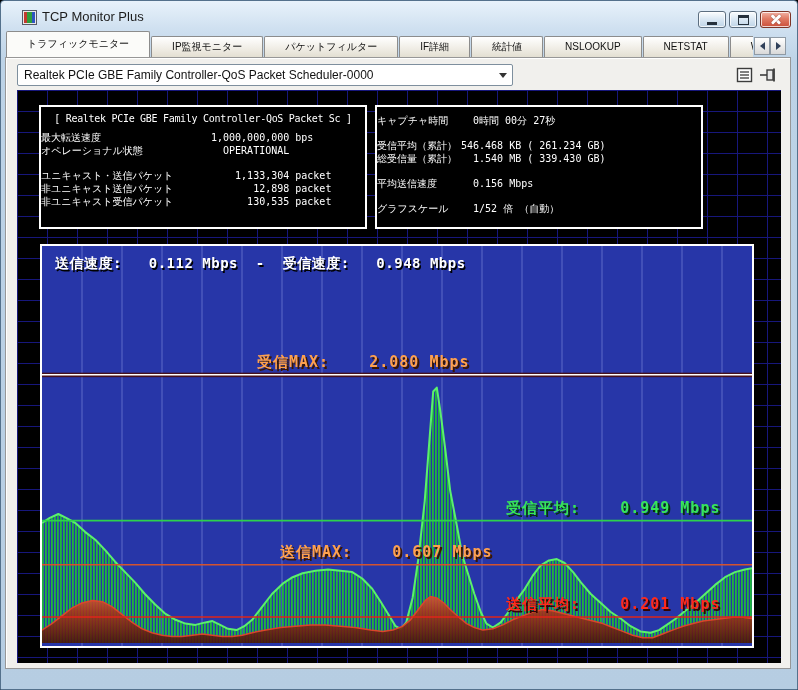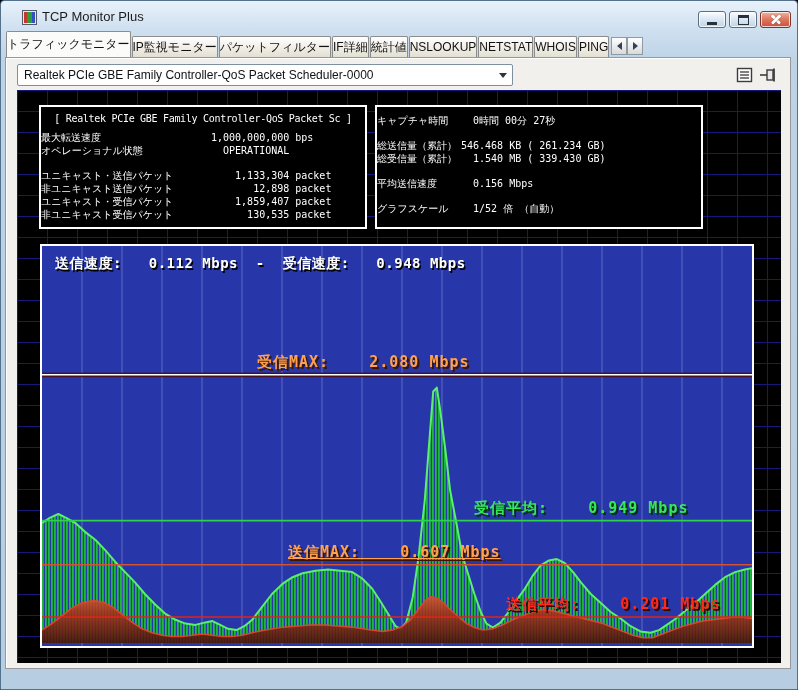--- a/index.html
+++ b/index.html
@@ -22,21 +22,21 @@
   .glyph-restore{width:9px;height:8px;border:1px solid #26313c;position:relative;}
   .glyph-restore::after{content:"";position:absolute;left:0;top:0;right:0;height:2px;background:#26313c;}
   .glyph-close-a,.glyph-close-b{position:absolute;width:12px;height:2.6px;background:#fff;border-radius:1px;
     box-shadow:0 0 1px #6d1f12;}
   .glyph-close-a{transform:rotate(45deg);}
   .glyph-close-b{transform:rotate(-45deg);}
 
   
   .tabstrip{position:absolute;left:5px;top:31px;right:5px;height:25px;display:flex;align-items:flex-end;}
   .tabs{display:flex;align-items:flex-end;overflow:hidden;flex:0 1 auto;max-width:747px;}
-  .tab{height:20px;line-height:20px;padding:0 0;margin-right:1px;font-size:12px;color:#111;white-space:nowrap;
+  .tab{height:20px;line-height:20px;padding:0 20px;margin-right:1px;font-size:10px;color:#111;white-space:nowrap;
     background:linear-gradient(#ffffff,#efece4 60%,#e3dfd2);border:1px solid #8c8c8c;border-bottom:none;
     border-radius:2px 2px 0 0;flex:0 0 auto;}
   .tab.active{height:25px;line-height:24px;background:#fbfbf9;position:relative;z-index:2;}
   .tab-spinner{display:flex;margin-left:1px;margin-bottom:2px;flex:0 0 auto;}
   .spin-btn{width:16px;height:18px;background:linear-gradient(#ffffff,#d9d9d9);border:1px solid #8f9aa5;
     display:flex;align-items:center;justify-content:center;box-sizing:border-box;}
   .tri{width:0;height:0;border:4px solid transparent;}
   .tri-left{border-right:5px solid #30405a;margin-left:-4px;}
   .tri-right{border-left:5px solid #30405a;margin-right:-4px;}
 
@@ -74,22 +74,22 @@
   .panel-stats .pvalue{left:84px;}
 
   
   .graph-panel{position:absolute;left:23px;top:154px;width:714px;height:404px;border:2px solid #fff;
     box-sizing:border-box;background:#2736a8;overflow:hidden;}
   #graph-svg{position:absolute;inset:0;width:710px;height:400px;}
   .graph-header{position:absolute;left:13px;top:9px;color:#fff;font:bold 14px "DejaVu Sans Mono",monospace;
     white-space:pre;letter-spacing:.5px;text-shadow:1.5px 1.5px 0 #000;}
   .graph-label{position:absolute;font:bold 15px "DejaVu Sans Mono",monospace;white-space:pre;letter-spacing:1px;}
   .lbl-rx-max{left:215px;top:107px;text-shadow:2px 2px 0 #3a1602;}
-  .lbl-rx-avg{left:432px;top:253px;text-shadow:2px 2px 0 #06310e;}
-  .lbl-tx-max{left:246px;top:297px;text-shadow:2px 2px 0 #3a1602;text-decoration:underline;}
+  .lbl-rx-avg{left:464px;top:253px;text-shadow:2px 2px 0 #06310e;}
+  .lbl-tx-max{left:238px;top:297px;text-shadow:2px 2px 0 #3a1602;}
   .lbl-tx-avg{left:464px;top:349px;text-shadow:2px 2px 0 #330503;}
 </style>
 </head>
 <body>
 
 <div class="window">
 
   <div class="titlebar">
     <div class="app-icon"></div>
     <div class="title-text">TCP Monitor Plus</div>
@@ -155,30 +155,29 @@
     <div class="content">
 
       <div class="info-panel panel-adapter">
         <div class="ptitle">[ Realtek PCIe GBE Family Controller-QoS Packet Sc ]</div>
         <div class="prows">
             <div class="prow"><span class="plabel">最大転送速度</span><span class="pvalue">1,000,000,000 bps</span></div>
             <div class="prow"><span class="plabel">オペレーショナル状態</span><span class="pvalue">  OPERATIONAL</span></div>
             <div class="prow blank"><span class="plabel"></span><span class="pvalue"></span></div>
             <div class="prow"><span class="plabel">ユニキャスト・送信パケット</span><span class="pvalue">    1,133,304 packet</span></div>
             <div class="prow"><span class="plabel">非ユニキャスト送信パケット</span><span class="pvalue">       12,898 packet</span></div>
-            <div class="prow"><span class="plabel">ユニキャスト・受信パケット</span><span class="pvalue">    1,859,407 packet</span></div>
             <div class="prow"><span class="plabel">非ユニキャスト受信パケット</span><span class="pvalue">      130,535 packet</span></div>
           </div>
       </div>
 
       <div class="info-panel panel-stats">
         <div class="prows prows-stats">
             <div class="prow"><span class="plabel">キャプチャ時間</span><span class="pvalue">  0時間 00分 27秒</span></div>
             <div class="prow blank"><span class="plabel"></span><span class="pvalue"></span></div>
-            <div class="prow"><span class="plabel">総送信量（累計）</span><span class="pvalue">546.468 KB ( 261.234 GB)</span></div>
+            <div class="prow"><span class="plabel">受信平均（累計）</span><span class="pvalue">546.468 KB ( 261.234 GB)</span></div>
             <div class="prow"><span class="plabel">総受信量（累計）</span><span class="pvalue">  1.540 MB ( 339.430 GB)</span></div>
             <div class="prow blank"><span class="plabel"></span><span class="pvalue"></span></div>
             <div class="prow"><span class="plabel">平均送信速度</span><span class="pvalue">  0.156 Mbps</span></div>
             <div class="prow blank"><span class="plabel"></span><span class="pvalue"></span></div>
             <div class="prow"><span class="plabel">グラフスケール</span><span class="pvalue">  1/52 倍 （自動）</span></div>
           </div>
       </div>
 
       <div class="graph-panel">
         <div id="graph-svg"><svg viewBox="0 0 710 400" width="710" height="400">

